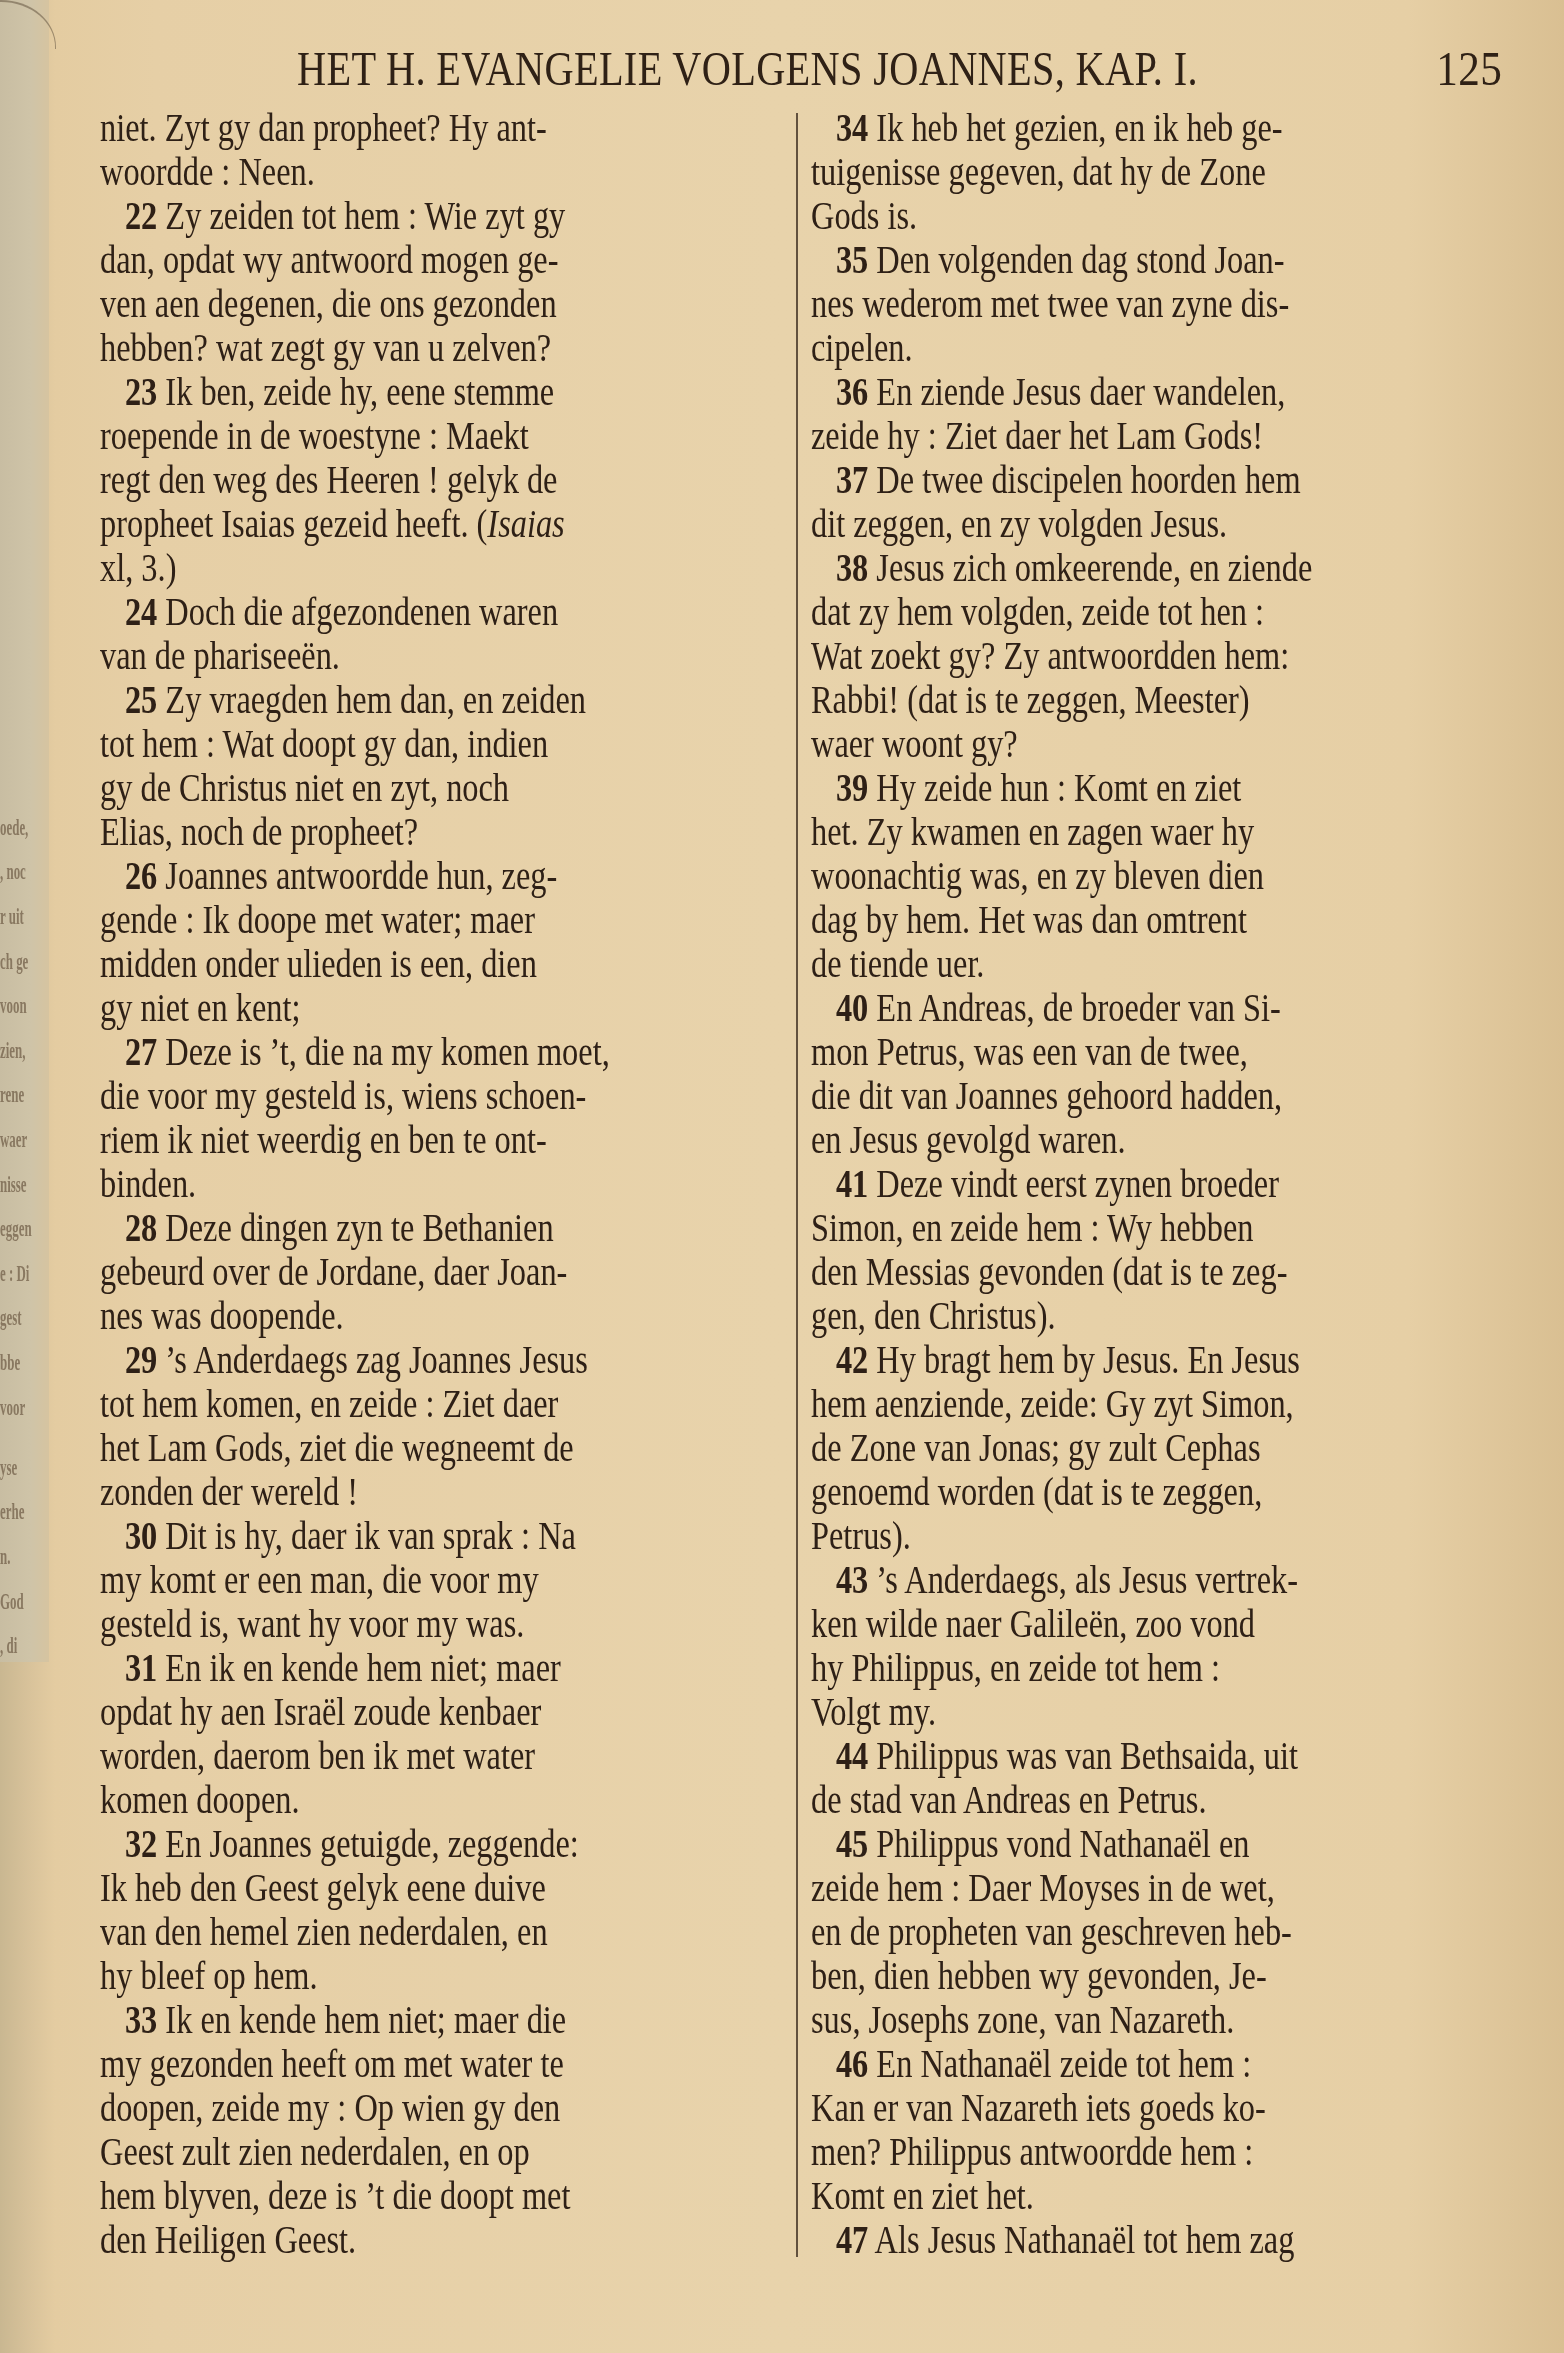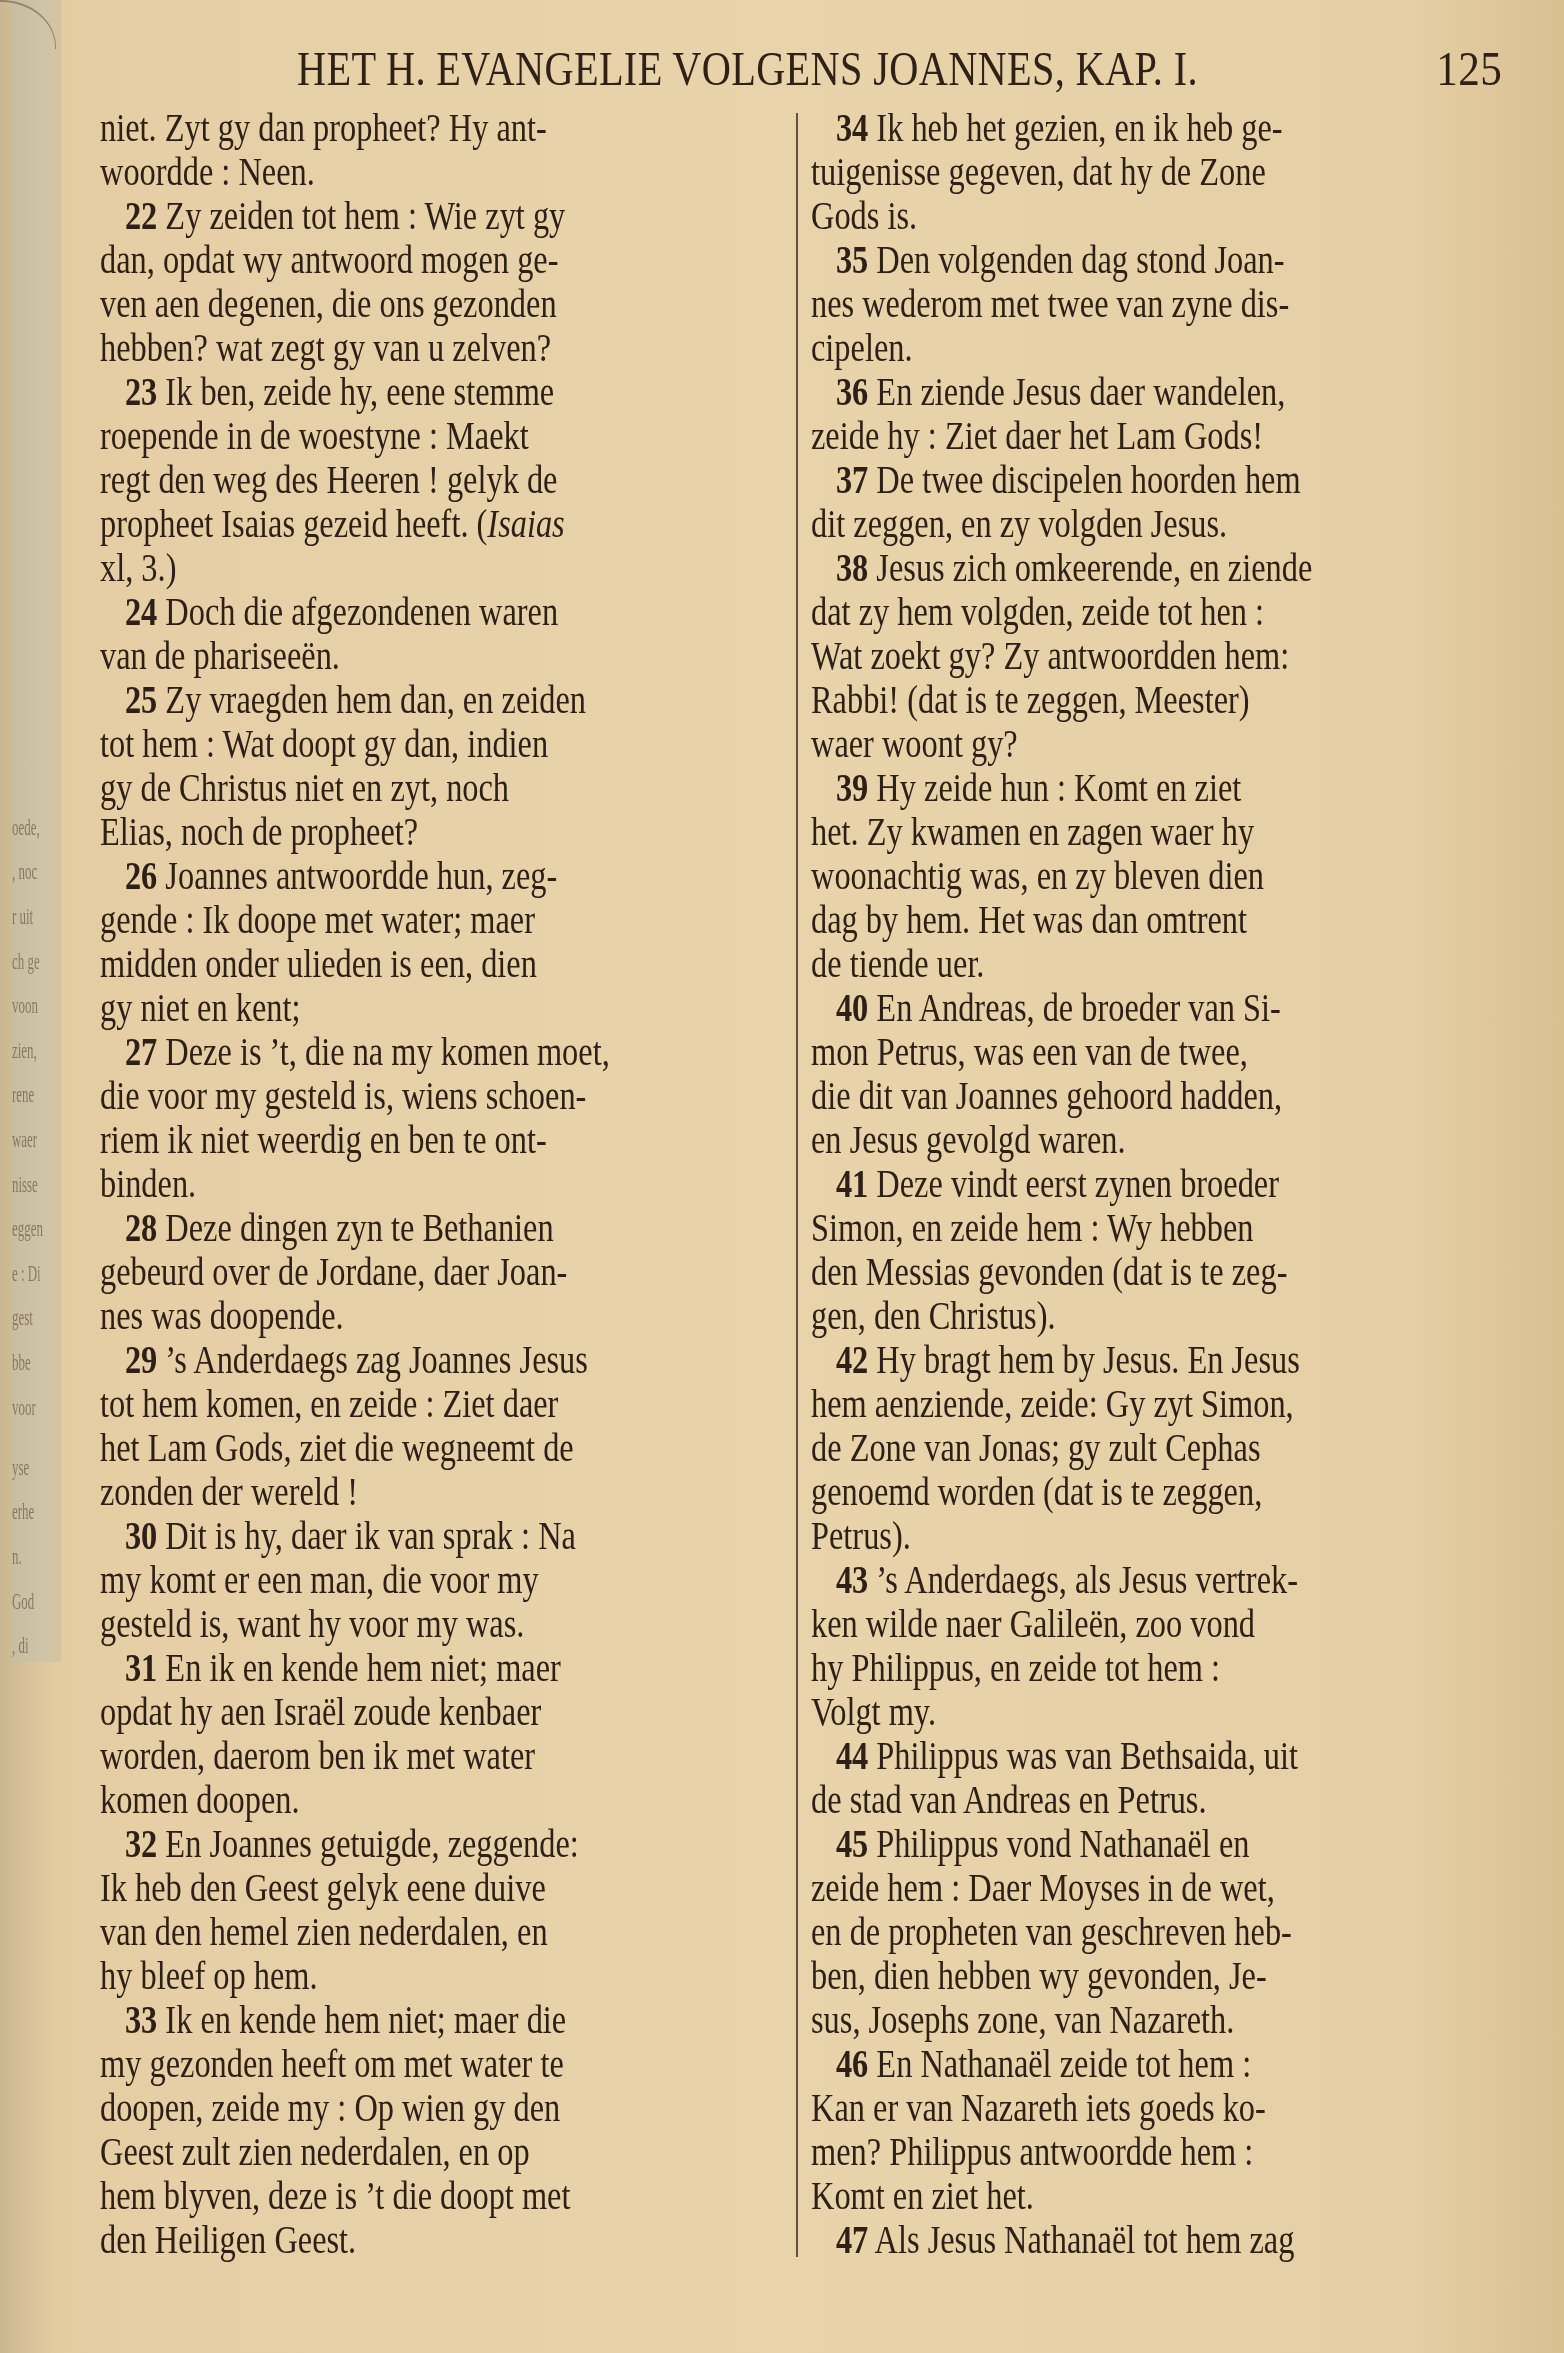--- a/index.html
+++ b/index.html
@@ -6,23 +6,24 @@
   body {
     width: 1565px; height: 2354px; overflow: hidden; position: relative;
     background: #d8c39a;
     font-family: "Liberation Serif", "DejaVu Serif", serif;
   }
   .page {
     position: absolute; left: 0; top: 0; width: 1565px; height: 2354px;
     background: linear-gradient(90deg, #c9b791 0px, #d9c39b 31px, #e4cca1 55px, #e6cfa6 156px, #e8d3ab 782px, #e6cfa5 1408px, #d9bf92 1565px);
   }
   .prev-page-edge {
-    position: absolute; left: 12px; top: 0; width: 49px; height: 1662px;
+    position: absolute; left: 0; top: 0; width: 49px; height: 1662px;
     background: linear-gradient(90deg, #c8bda2 0px, #cfc4a8 31px, #d6c4a0 49px);
     overflow: hidden;
+    font-weight: bold;
   }
   .prev-page-edge .frag {
     position: absolute; left: 0; font-size: 23.5px; color: #6d5a44; white-space: nowrap;
     transform: scaleX(0.55); transform-origin: left; opacity: 0.7;
   }
   .corner-curl {
     position: absolute; left: 0; top: 0; width: 55px; height: 47px;
     border-top: 2.3px solid #6e5f4a; border-right: 1.6px solid #6e5f4a;
     border-top-right-radius: 55px 47px; opacity: 0.6;
   }

